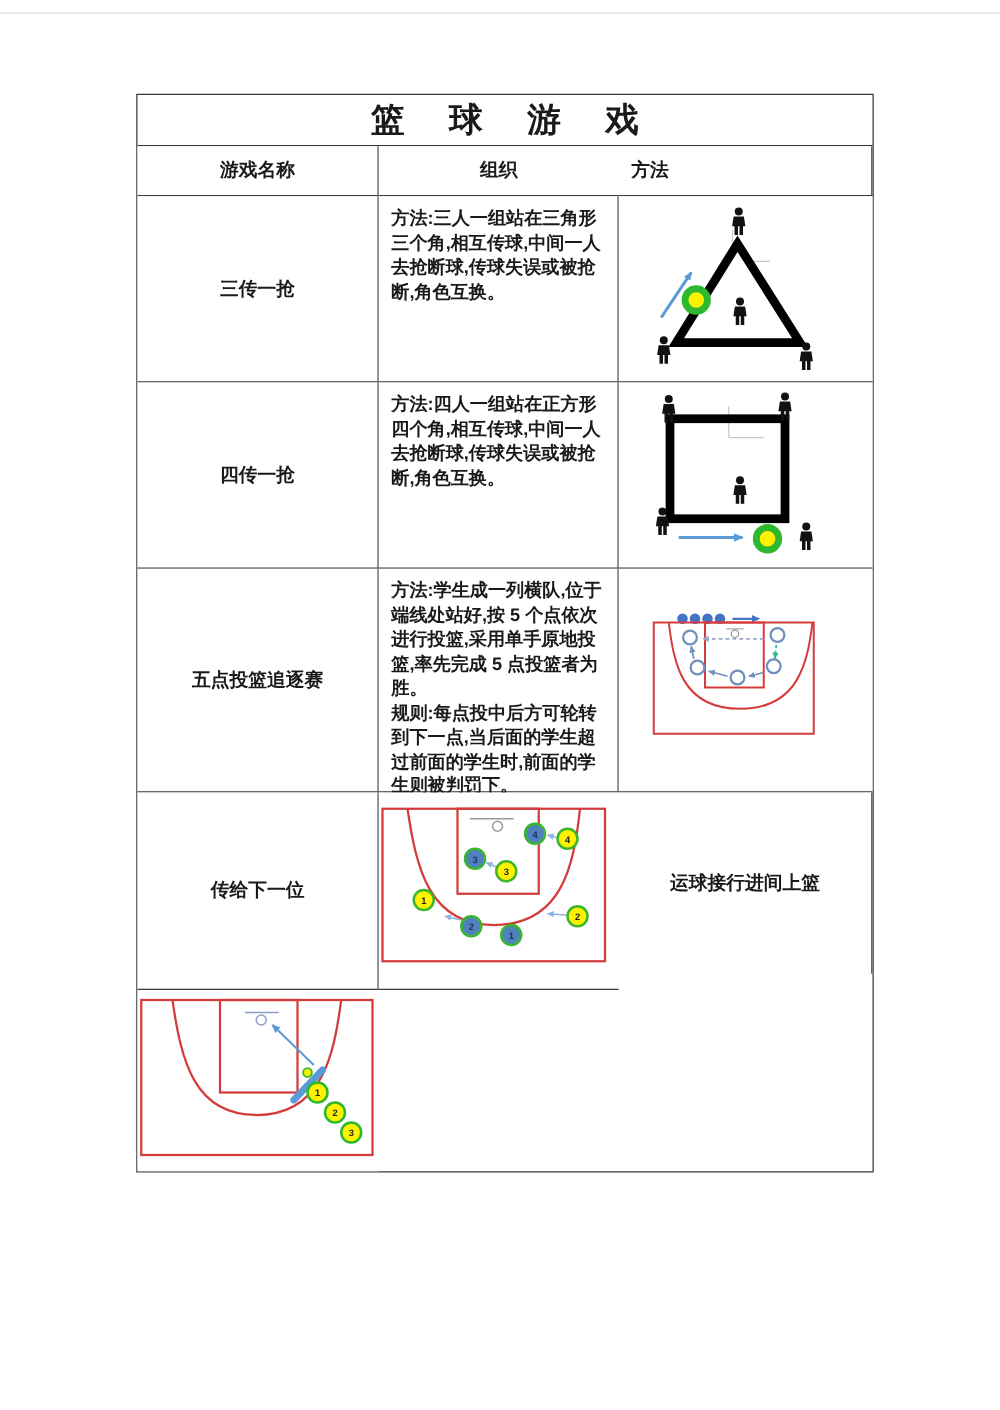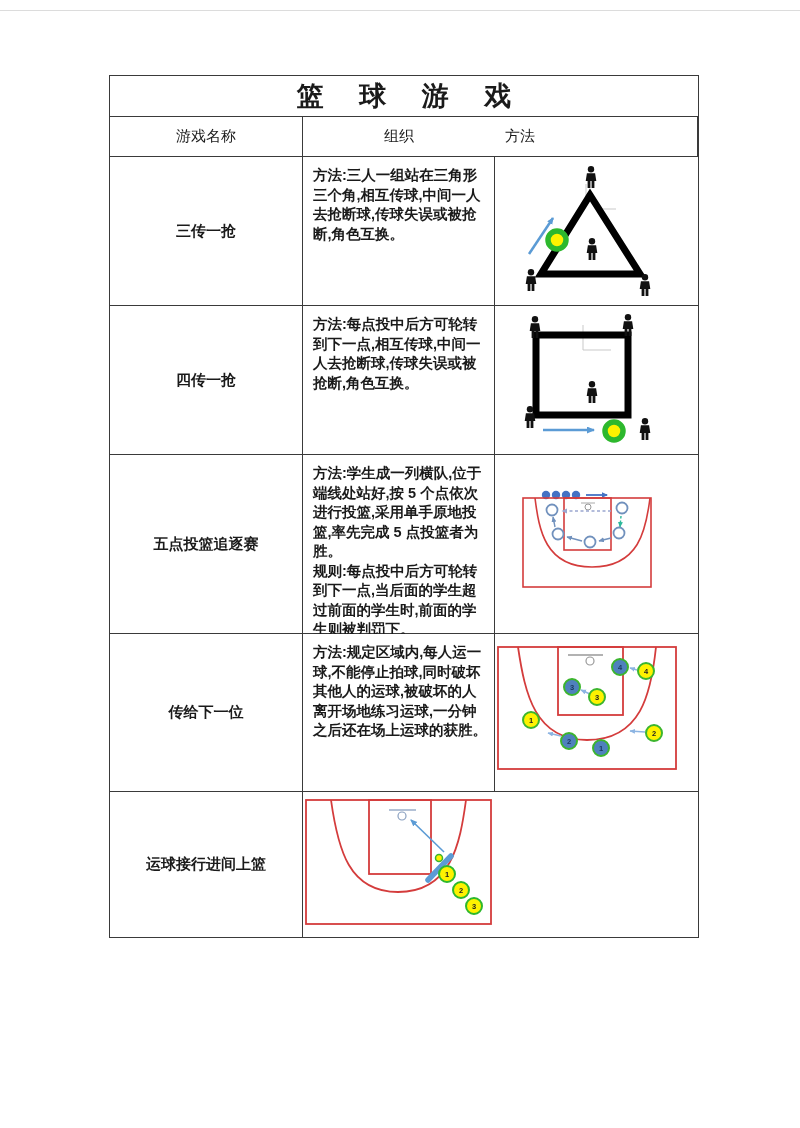--- a/index.html
+++ b/index.html
@@ -9,21 +9,21 @@
     overflow:hidden;
   }
   .page-edge{position:absolute;top:10px;left:0;width:800px;height:1px;background:#dcdcdc;}
   .doc{position:absolute;left:109px;top:75px;width:588px;border:1.5px solid #3a3a3a;box-sizing:content-box;background:#fff;}
   .title-row{height:40px;border-bottom:1px solid #3a3a3a;display:flex;align-items:center;justify-content:center;
     font-size:27px;font-weight:700;letter-spacing:14px;text-indent:14px;}
   .grid{display:grid;grid-template-columns:193px 192px 203px;}
   .cell{box-sizing:border-box;position:relative;background:#fff;}
   .br{border-right:1px solid #3a3a3a;}
   .bb{border-bottom:1px solid #3a3a3a;}
-  .hdr{height:40px;display:flex;align-items:center;font-weight:400;font-size:15px;}
+  .hdr{height:40px;display:flex;align-items:center;font-weight:700;font-size:15px;}
   .hdr.center{justify-content:center;}
   .hdr.left{justify-content:flex-start;padding-left:10px;}
   .name-cell{display:flex;align-items:center;justify-content:center;
     font-weight:700;font-size:15px;padding:0 8px;}
   .method-cell{padding:9px 6px 16px 10px;font-weight:700;font-size:14.5px;line-height:19.5px;
     white-space:pre-line;text-align:left;}
   .diagram-cell svg{position:absolute;left:0;top:0;}
   .r1{height:149px;} .r2{height:149px;} .r3{height:179px;} .r4{height:158px;} .r5{height:145px;}
 </style>
 </head>
@@ -67,21 +67,21 @@
         <use href="#person-glyph" x="89" y="9"></use>
         <use href="#person-glyph" x="90" y="81"></use>
         <use href="#person-glyph" x="29" y="112"></use>
         <use href="#person-glyph" x="143" y="117"></use>
         <line x1="34" y1="97" x2="58" y2="61" stroke="#5b9bd5" stroke-width="2.5" marker-end="url(#ar1)"></line>
         <circle cx="62" cy="83" r="9" fill="#fef200" stroke="#2db82d" stroke-width="5.5"></circle>
       </svg>
     </div>
 
     <div class="cell name-cell br bb r2">四传一抢</div>
-    <div class="cell method-cell br bb r2">方法:每点投中后方可轮转到下一点,相互传球,中间一人去抢断球,传球失误或被抢断,角色互换。</div>
+    <div class="cell method-cell br bb r2">方法:四人一组站在正方形四个角,相互传球,中间一人去抢断球,传球失误或被抢断,角色互换。</div>
     <div class="cell diagram-cell bb r2">
       <svg width="202" height="148" viewBox="0 0 202 148">
         <defs>
           <marker id="ar2" markerWidth="9" markerHeight="9" refX="7" refY="3.5" orient="auto" markerUnits="userSpaceOnUse">
             <path d="M0,0 L8,3.5 L0,7 Z" fill="#5b9bd5"></path>
           </marker>
         </defs>
         <line x1="88" y1="19" x2="88" y2="44" stroke="#c9c9c9" stroke-width="1"></line>
         <line x1="88" y1="44" x2="116" y2="44" stroke="#c9c9c9" stroke-width="1"></line>
         <rect x="41" y="29" width="92" height="80" fill="none" stroke="#000" stroke-width="7"></rect>
@@ -135,21 +135,20 @@
           <circle cx="57" cy="55" r="5.5" fill="#ffffff" stroke="#7191bd" stroke-width="1.8"></circle>
           <circle cx="63" cy="79" r="5.5" fill="#ffffff" stroke="#7191bd" stroke-width="1.8"></circle>
           <circle cx="95" cy="87" r="5.5" fill="#ffffff" stroke="#7191bd" stroke-width="1.8"></circle>
           <circle cx="124" cy="78" r="5.5" fill="#ffffff" stroke="#7191bd" stroke-width="1.8"></circle>
           <circle cx="127" cy="53" r="5.5" fill="#ffffff" stroke="#7191bd" stroke-width="1.8"></circle>
         </g>
       </svg>
     </div>
 
     <div class="cell name-cell br bb r4">传给下一位</div>
-    <div class="cell method-cell br bb r4">方法:规定区域内,每人运一球,不能停止拍球,同时破坏其他人的运球,被破坏的人离开场地练习运球,一分钟之后还在场上运球的获胜。</div>
     <div class="cell diagram-cell bb r4">
       <svg width="202" height="157" viewBox="0 0 202 157">
         <defs>
           <marker id="ar4" markerWidth="7" markerHeight="7" refX="5" refY="2.5" orient="auto" markerUnits="userSpaceOnUse">
             <path d="M0,0 L5.5,2.5 L0,5 Z" fill="#8cb4e2"></path>
           </marker>
         </defs>
         <rect x="3" y="13" width="178" height="122" fill="none" stroke="#d43c3c" stroke-width="1.8"></rect>
         <rect x="63" y="13" width="65" height="68" fill="none" stroke="#d43c3c" stroke-width="1.8"></rect>
         <path d="M23,13 C30,60 40,106 92,106 C146,106 156,60 161,13" fill="none" stroke="#d43c3c" stroke-width="1.8"></path>

